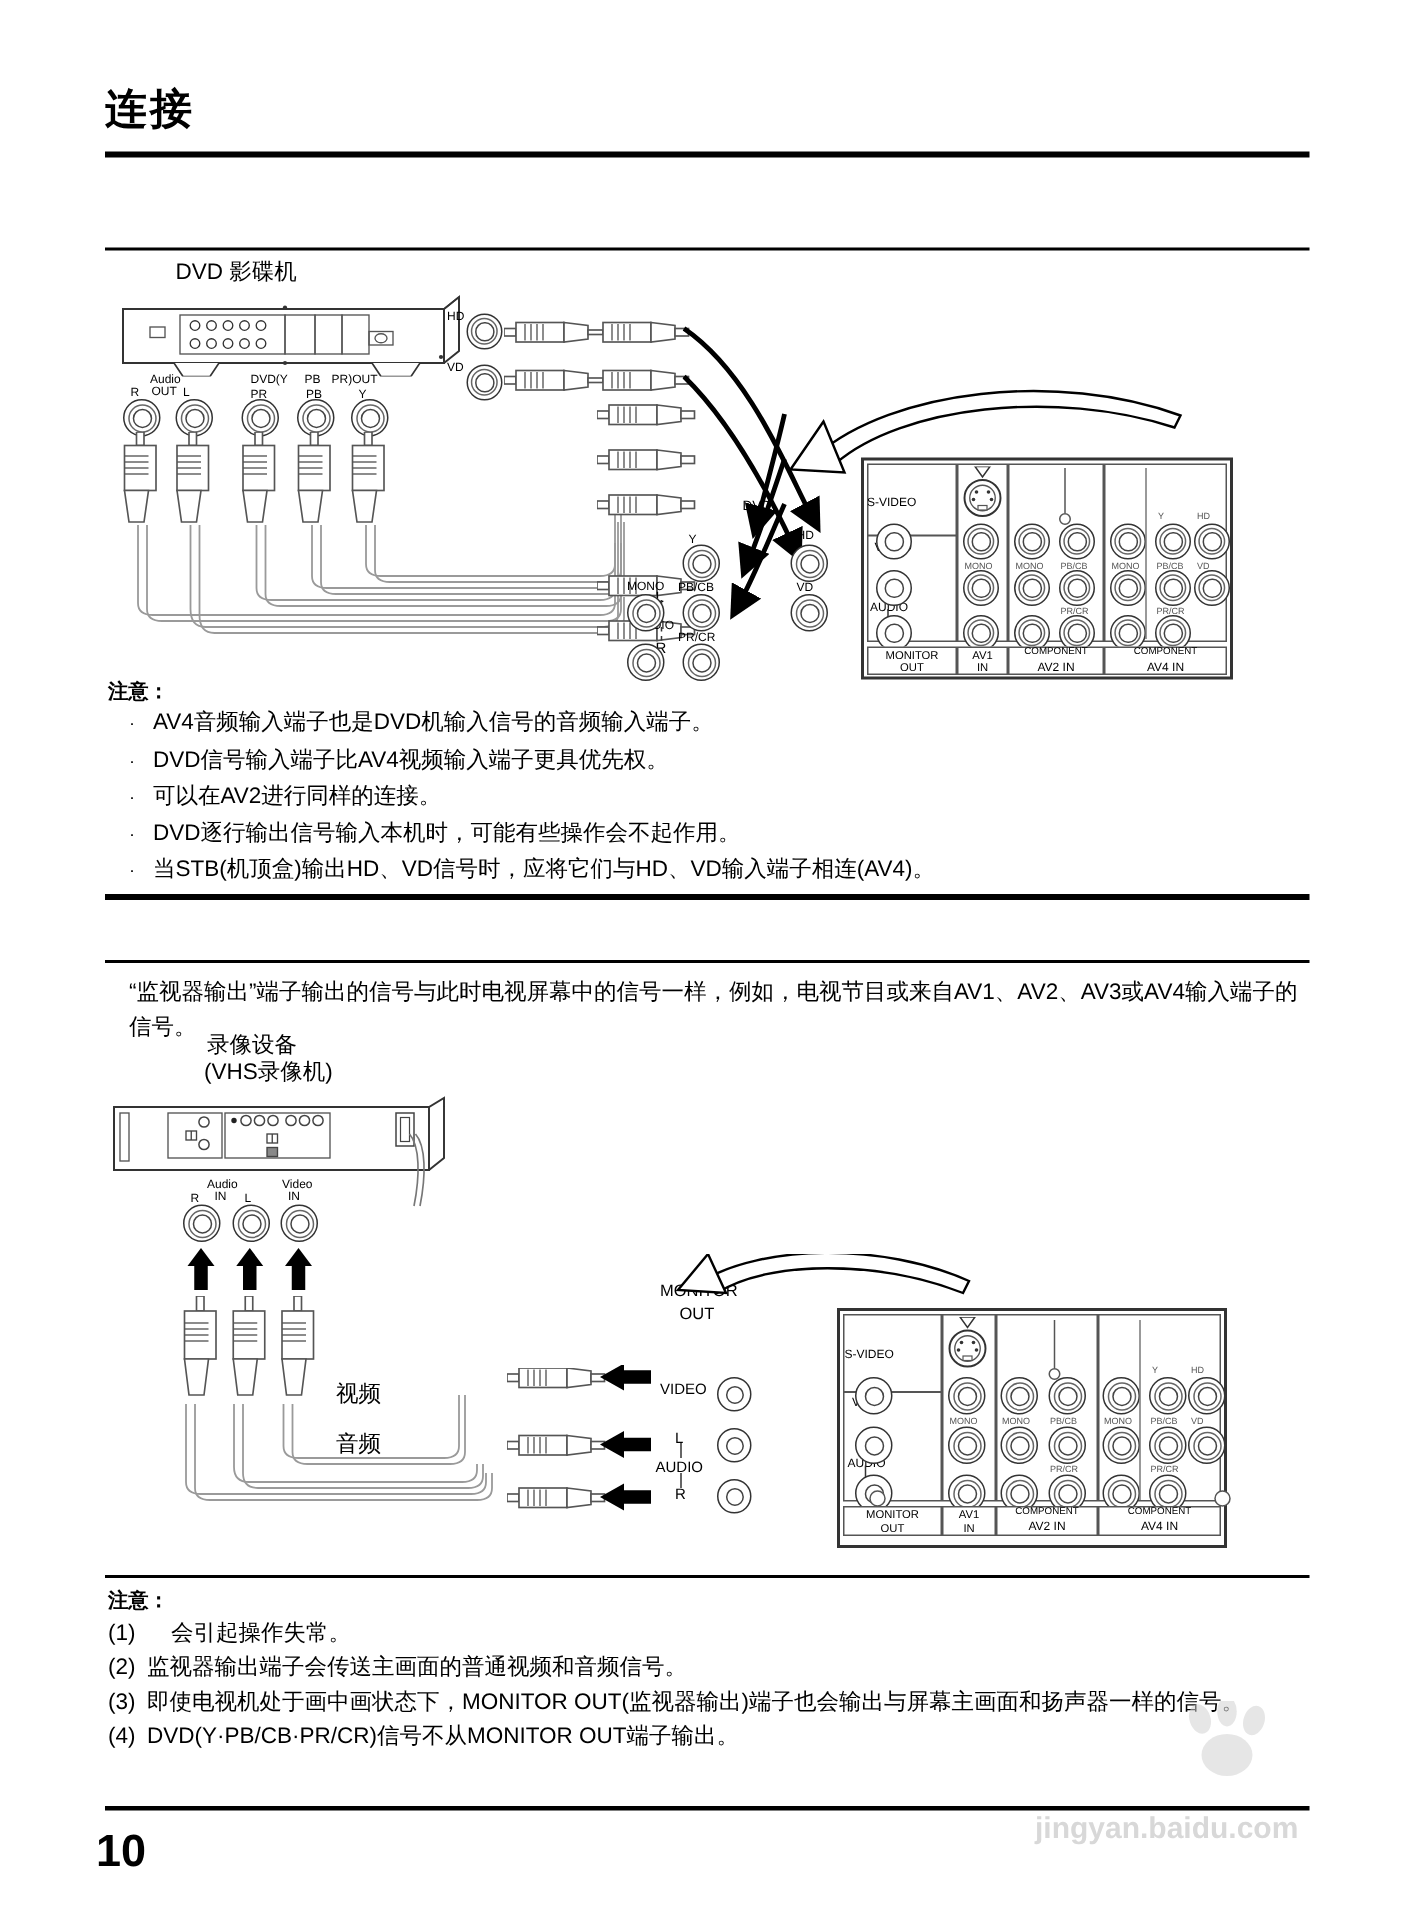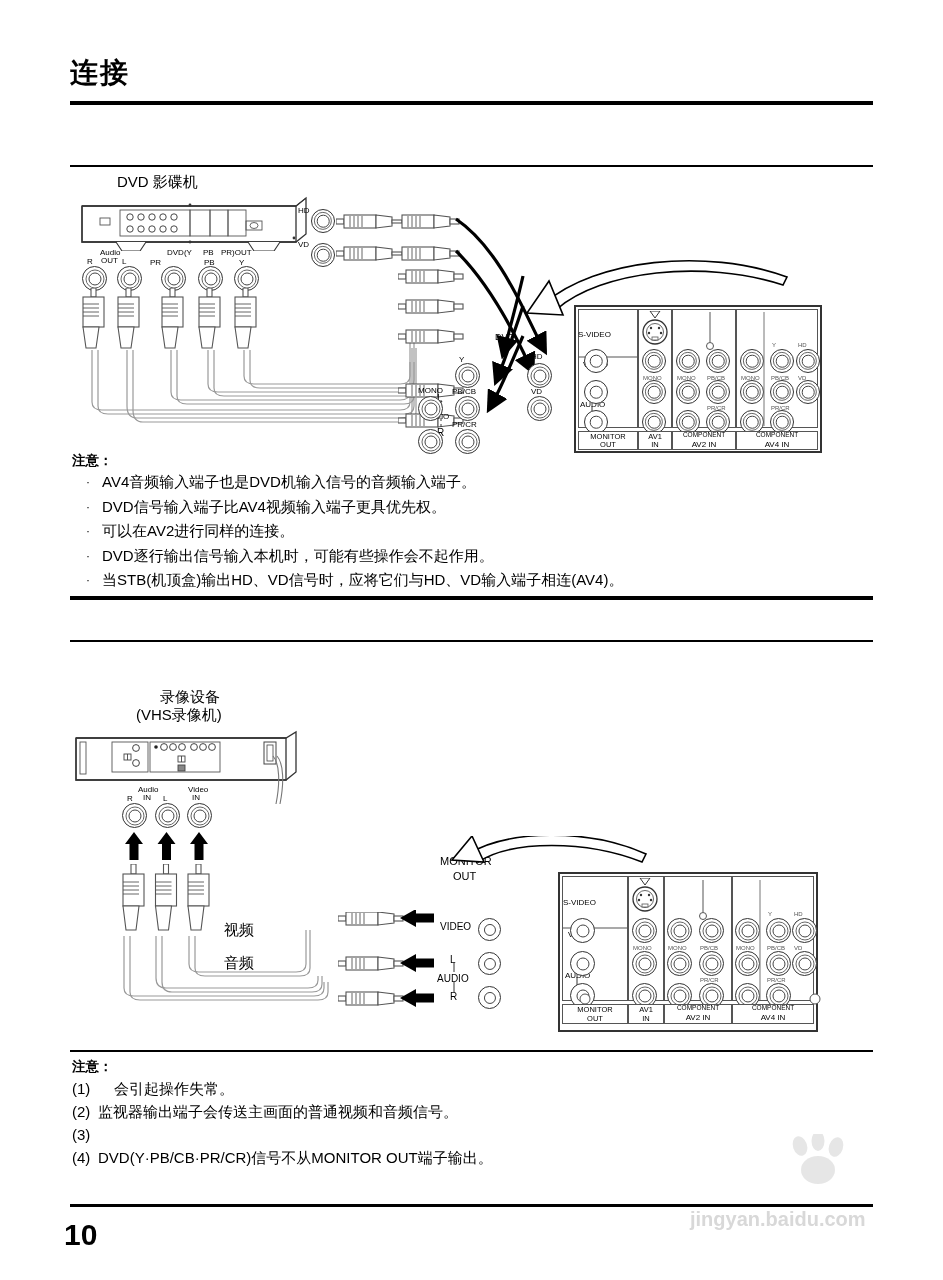--- a/index.html
+++ b/index.html
@@ -96,21 +96,21 @@
     </svg>
 
     <div class="lbl" style="left:100px;top:248px;">Audio</div>
     <div class="lbl" style="left:101px;top:256px;">OUT</div>
     <div class="lbl" style="left:87px;top:257px;">R</div>
     <div class="lbl" style="left:122px;top:257px;">L</div>
 
     <div class="lbl" style="left:167px;top:248px;">DVD(Y</div>
     <div class="lbl" style="left:203px;top:248px;">PB</div>
     <div class="lbl" style="left:221px;top:248px;">PR)OUT</div>
-    <div class="lbl" style="left:150px;top:258px;">PR</div>
+    <div class="lbl" style="left:167px;top:258px;">PR</div>
     <div class="lbl" style="left:204px;top:258px;">PB</div>
     <div class="lbl" style="left:239px;top:258px;">Y</div>
 
     <div class="jack ring" style="left:82px;top:266px;width:25px;height:25px;"></div>
     <div class="jack ring" style="left:117px;top:266px;width:25px;height:25px;"></div>
     <div class="jack ring" style="left:161px;top:266px;width:25px;height:25px;"></div>
     <div class="jack ring" style="left:198px;top:266px;width:25px;height:25px;"></div>
     <div class="jack ring" style="left:234px;top:266px;width:25px;height:25px;"></div>
 
     <svg style="position:absolute;left:76px;top:288px;" width="200" height="72">
@@ -458,24 +458,25 @@
       </div>
     <div class="note-row">
         <span class="bullet">·</span>
         <span class="note-txt">当STB(机顶盒)输出HD、VD信号时，应将它们与HD、VD输入端子相连(AV4)。</span>
       </div>
   </div>
 
   <div class="rule-thick" style="top:596px;"></div>
   <div class="rule-thin" style="top:640px;"></div>
 
+  <div class="body-par" style="left:86px;top:650px;width:792px;">“监视器输出”端子输出的信号与此时电视屏幕中的信号一样，例如，电视节目或来自AV1、AV2、AV3或AV4输入端子的信号。</div>
 
   <div class="dg" style="left:0;top:0;width:943px;height:1040px;">
 
-    <div class="lbl" style="left:160px;top:692px;font-size:15px;">录像设备</div>
+    <div class="lbl" style="left:138px;top:692px;font-size:15px;">录像设备</div>
     <div class="lbl" style="left:136px;top:710px;font-size:15px;">(VHS录像机)</div>
 
     <svg style="position:absolute;left:72px;top:730px;" width="230" height="78">
       <polygon points="4,8 214,8 224,2 224,42 214,50 4,50" fill="#fff" stroke="#333" stroke-width="1.3"></polygon>
       <polyline points="4,8 4,50 214,50 214,8 4,8" fill="none" stroke="#333" stroke-width="1.3"></polyline>
       <rect x="8" y="12" width="6" height="32" fill="none" stroke="#555" stroke-width="0.9"></rect>
       <rect x="40" y="12" width="36" height="30" fill="none" stroke="#555" stroke-width="0.9"></rect>
       <rect x="78" y="12" width="70" height="30" fill="none" stroke="#555" stroke-width="0.9"></rect>
       <circle cx="64" cy="18" r="3.4" fill="#fff" stroke="#444" stroke-width="1"></circle>
       <circle cx="64" cy="33" r="3.4" fill="#fff" stroke="#444" stroke-width="1"></circle>
@@ -749,20 +750,21 @@
     </div>
     <div class="note-row">
       <span class="num">(2)</span>
       <span class="note-txt">
           <span style="display:block;">监视器输出端子会传送主画面的普通视频和音频信号。</span>
         </span>
     </div>
     <div class="note-row">
       <span class="num">(3)</span>
       <span class="note-txt">
+        <span style="display:block;">即使电视机处于画中画状态下，MONITOR OUT(监视器输出)端子也会输出与屏幕主画面和扬声器一样的信号。</span>
       </span>
     </div>
     <div class="note-row">
       <span class="num">(4)</span>
       <span class="note-txt">
           <span style="display:block;">DVD(Y·PB/CB·PR/CR)信号不从MONITOR OUT端子输出。</span>
         </span>
     </div>
   </div>
 

